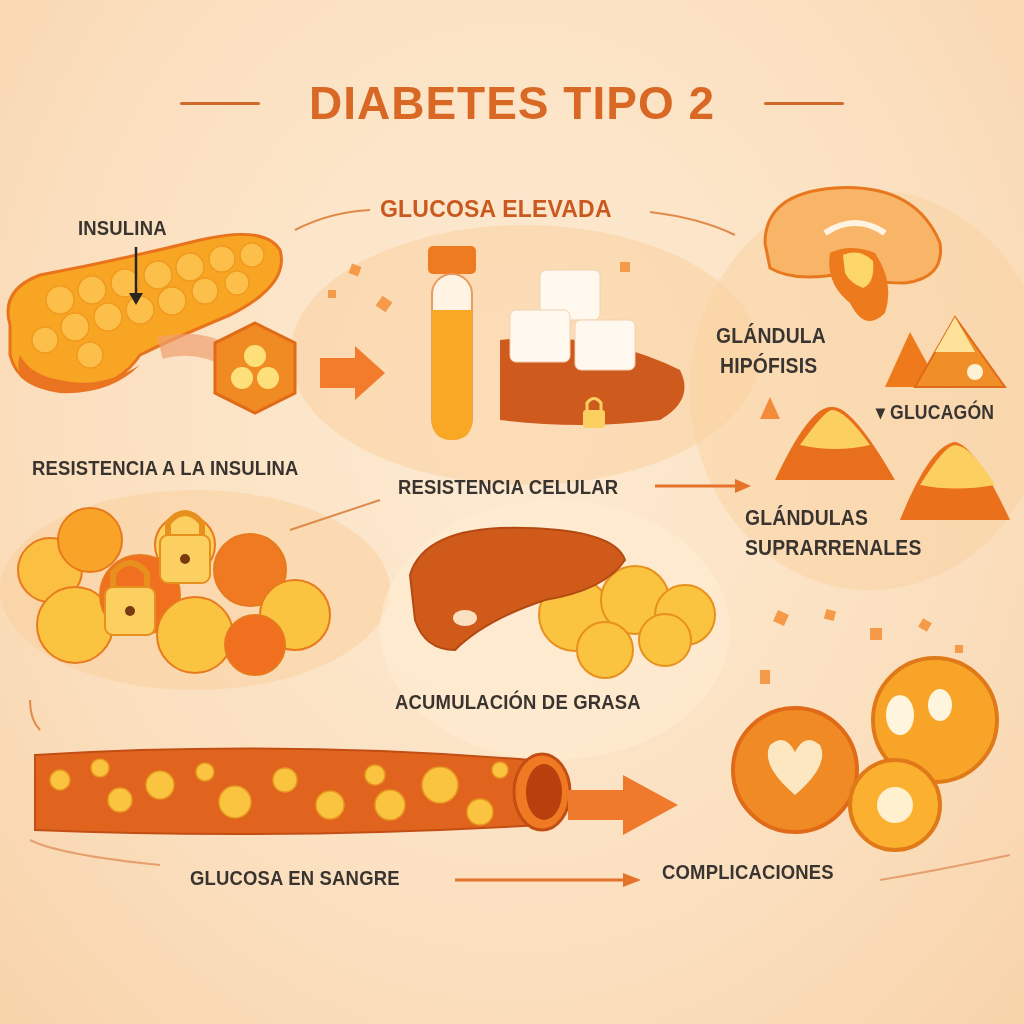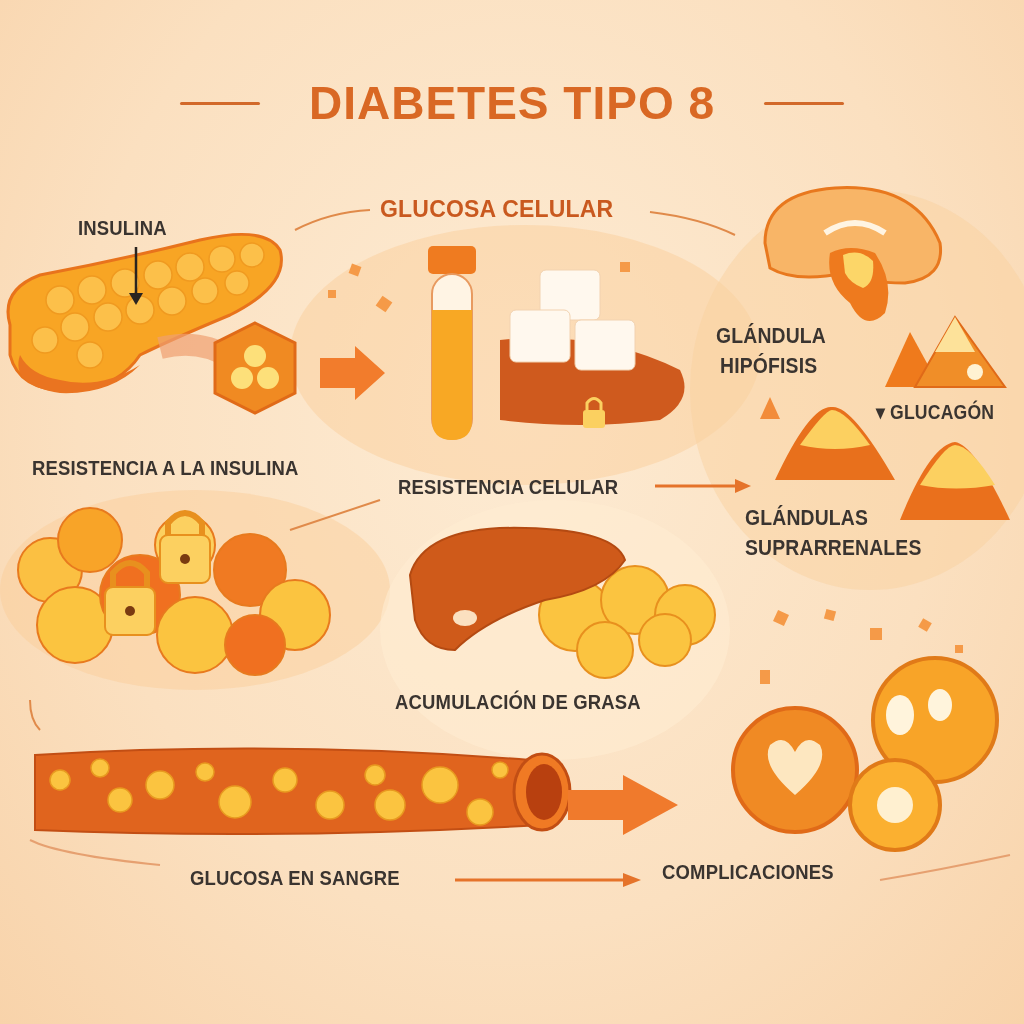--- a/index.html
+++ b/index.html
@@ -23,33 +23,33 @@
 </style>
 </head>
 <body>
 
 <div class="blob" style="left:290px;top:225px;width:470px;height:260px;"></div>
 <div class="blob" style="left:690px;top:190px;width:360px;height:400px;background:rgba(250,210,160,0.5);"></div>
 <div class="blob" style="left:0px;top:490px;width:390px;height:200px;"></div>
 <div class="blob" style="left:380px;top:500px;width:350px;height:260px;background:rgba(255,236,210,0.6);"></div>
 
 <div class="title-rule" style="left:180px;"></div>
-<div class="title">DIABETES TIPO 8</div>
+<div class="title">DIABETES TIPO 2</div>
 <div class="title-rule" style="left:764px;"></div>
 
 <svg style="left:0;top:0;" width="1024" height="1024">
   <path d="M295 230 Q330 212 370 210" stroke="#e08a4a" stroke-width="2" fill="none"></path>
   <path d="M650 212 Q700 218 735 235" stroke="#e08a4a" stroke-width="2" fill="none"></path>
   <path d="M290 530 L380 500" stroke="#e08a4a" stroke-width="2" fill="none"></path>
   <path d="M30 700 Q30 720 40 730" stroke="#e08a4a" stroke-width="2" fill="none"></path>
   <path d="M160 865 Q60 855 30 840" stroke="#e6a070" stroke-width="2" fill="none"></path>
   <path d="M880 880 Q940 870 1010 855" stroke="#e6a070" stroke-width="2" fill="none"></path>
 </svg>
 
-<div class="lbl" style="left:380px;top:196px;font-size:23px;color:#c9591f;transform:none;">GLUCOSA CELULAR</div>
+<div class="lbl" style="left:380px;top:196px;font-size:23px;color:#c9591f;transform:none;">GLUCOSA ELEVADA</div>
 
 <div class="lbl" style="left:78px;top:216px;font-size:21px;">INSULINA</div>
 
 <svg style="left:0;top:215px;" width="300" height="190">
   <path d="M10 110 Q0 75 40 60 Q120 45 200 25 Q265 10 280 35 Q290 70 230 100 Q170 125 140 140 Q120 170 80 175 Q20 180 10 140 Z" fill="#f8a524" stroke="#e8731c" stroke-width="3"></path>
   <g fill="#fcc04a" stroke="#f09a20" stroke-width="1.5">
     <circle cx="60" cy="85" r="14"></circle>
       <circle cx="92" cy="75" r="14"></circle>
       <circle cx="125" cy="68" r="14"></circle>
     <circle cx="158" cy="60" r="14"></circle>

